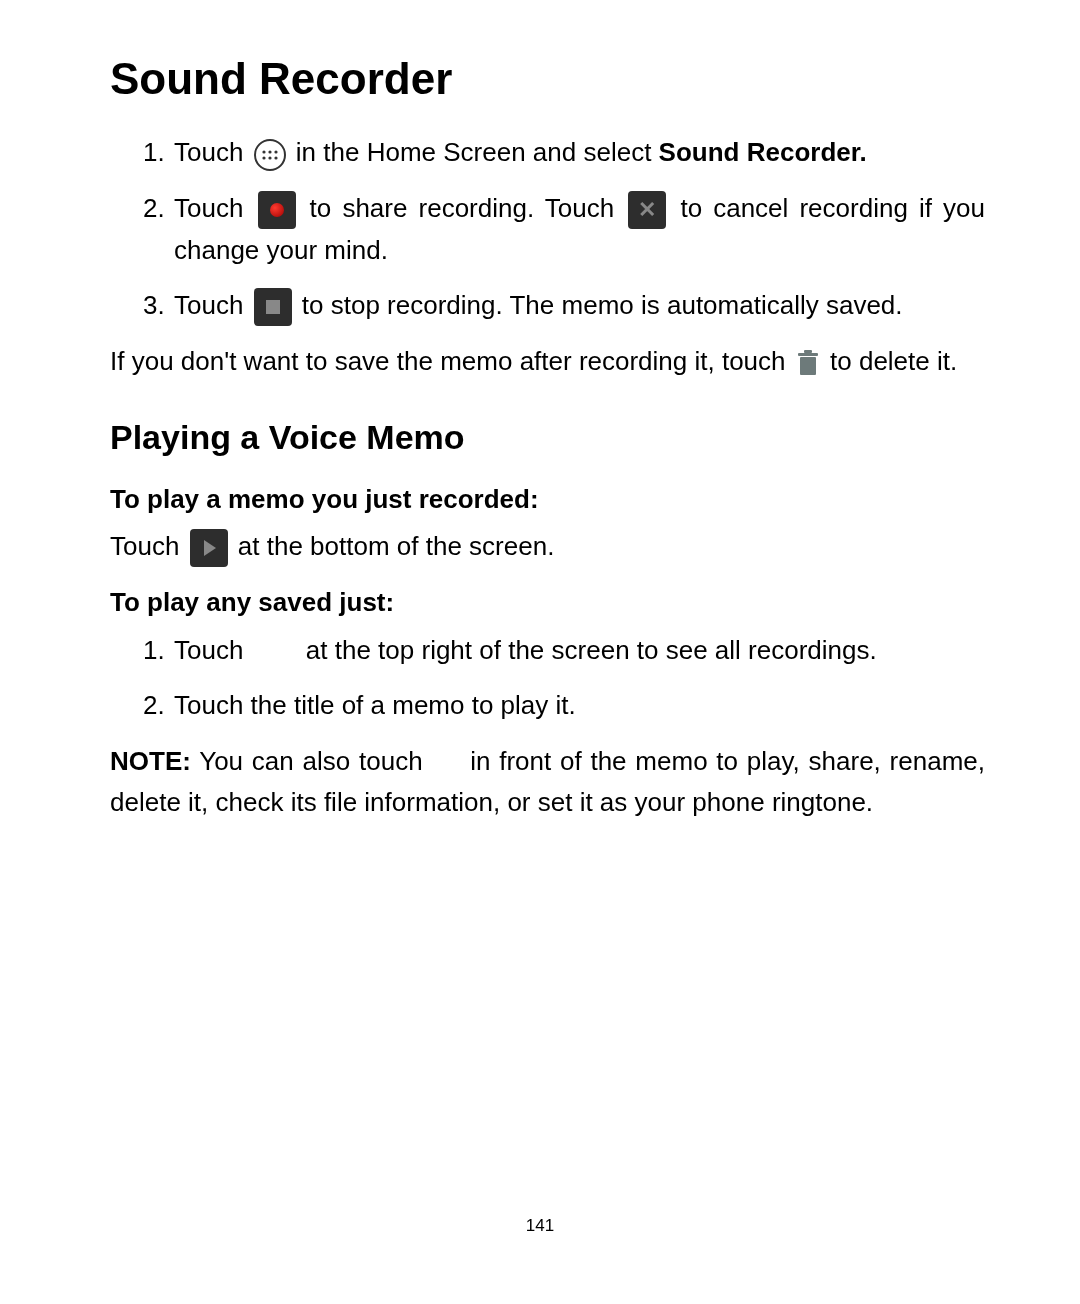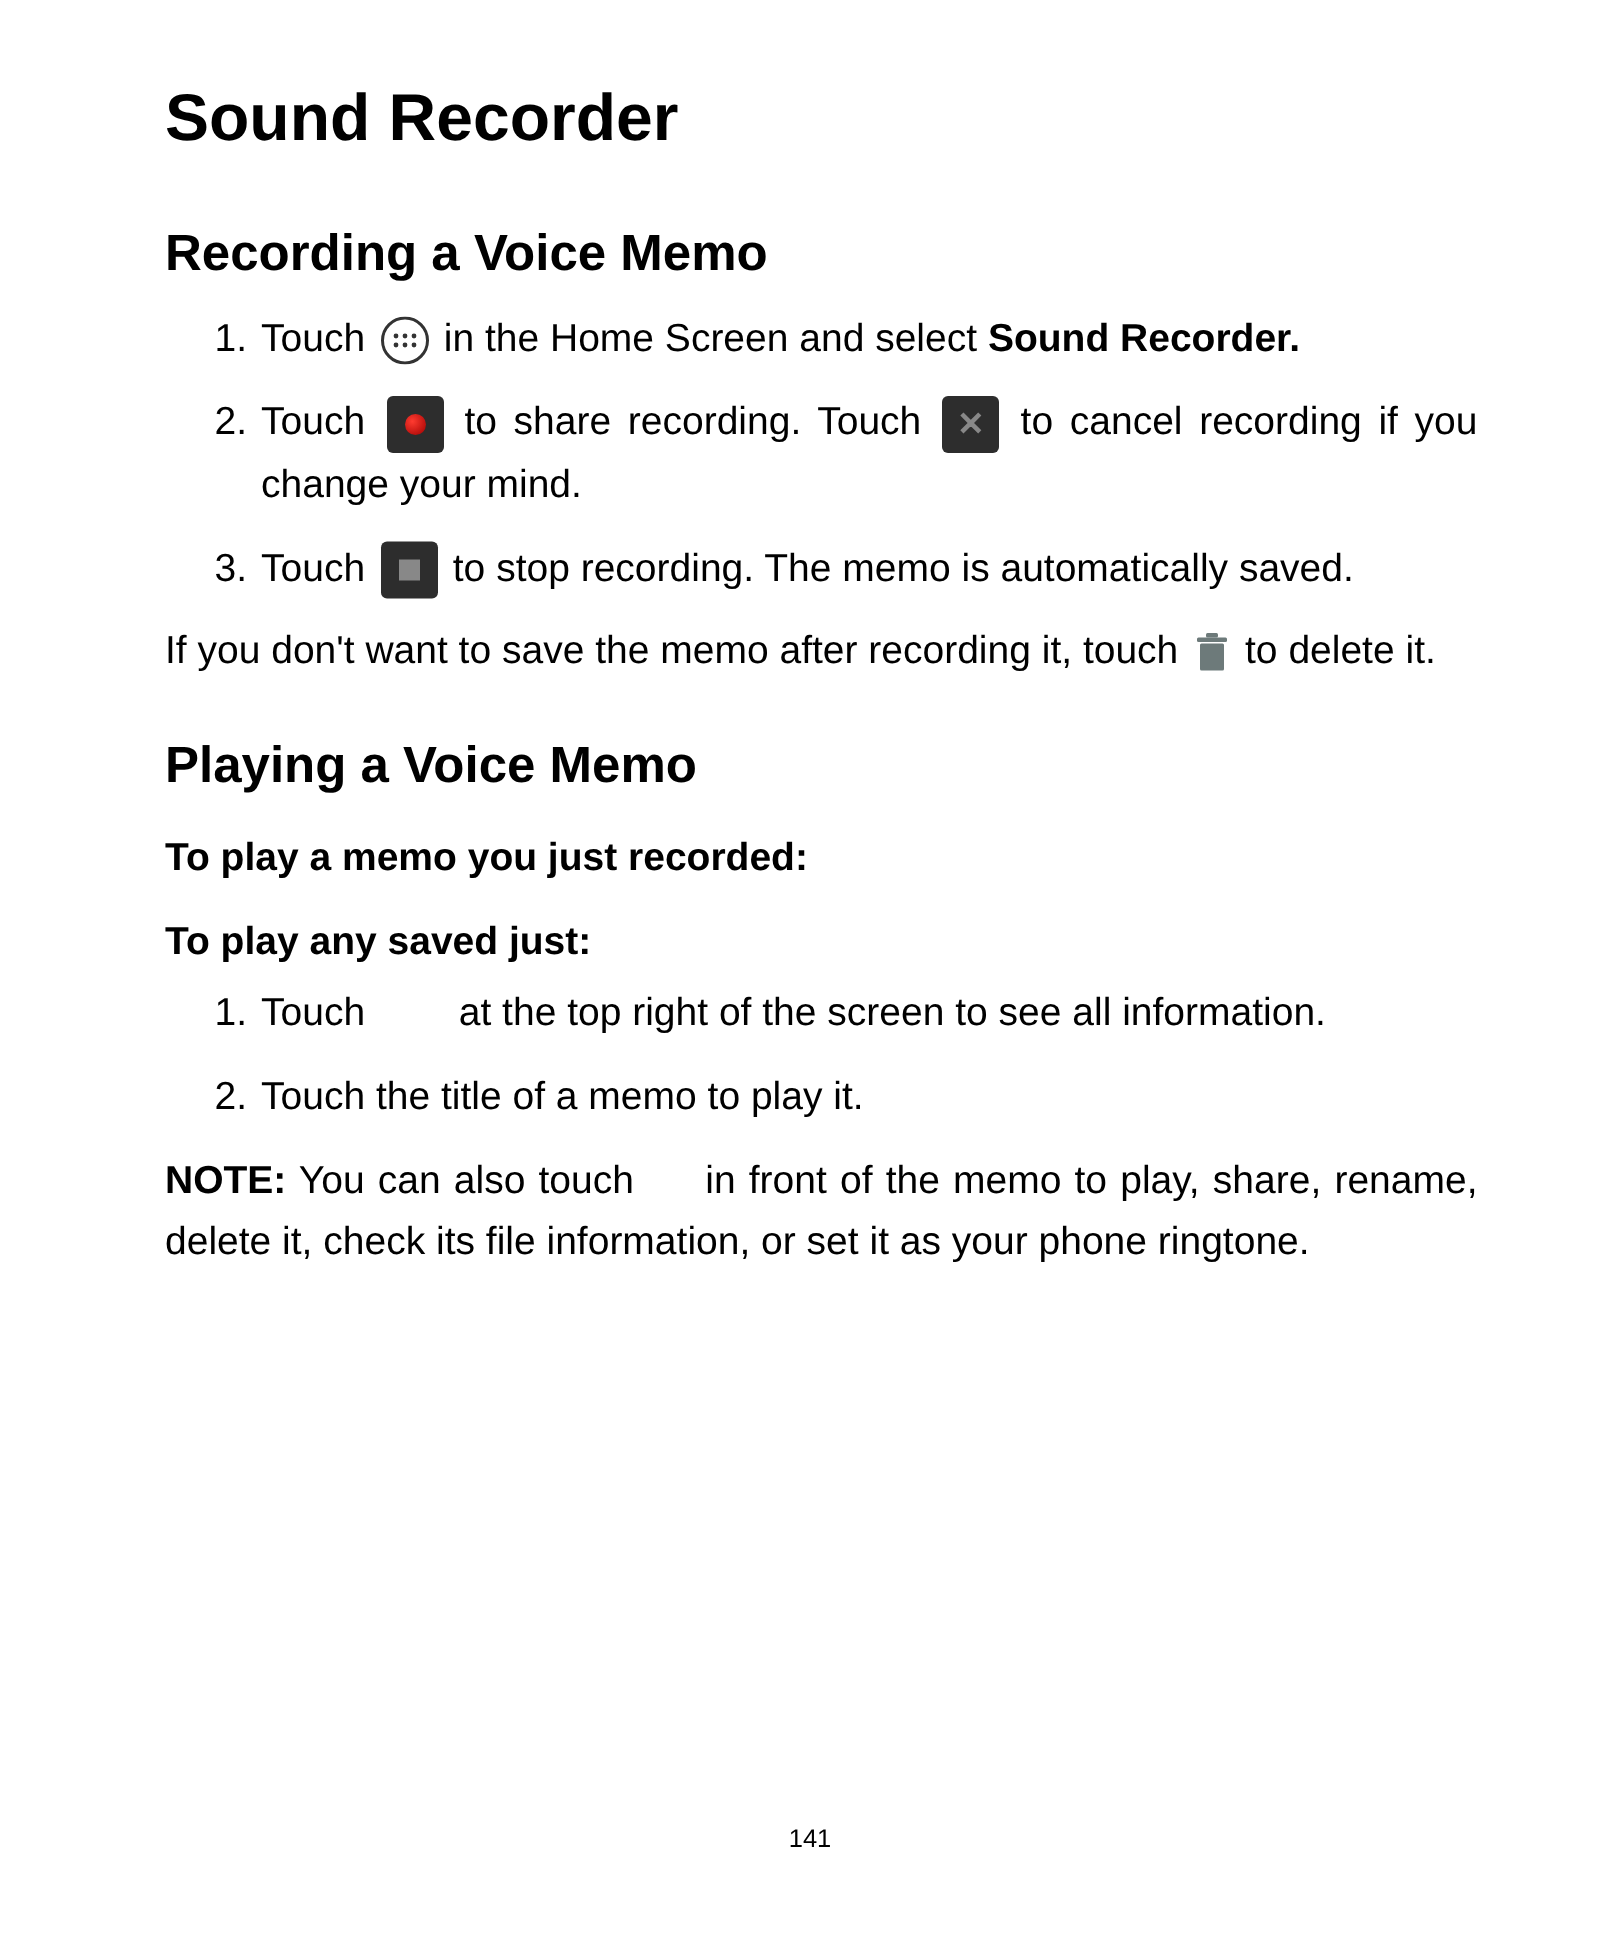--- a/index.html
+++ b/index.html
@@ -89,21 +89,20 @@
   }
 </style>
 </head>
 <body>
 
 <div class="page">
 
   <h1>Sound Recorder</h1>
 
 
-  <h2>Recording a Voice Memo</h2>
 
   <ol>
     <li>
       <span>Touch </span>
       <span class="icon apps-icon">
         <svg width="32" height="32" viewBox="0 0 32 32">
           <circle cx="16" cy="16" r="15" fill="none" stroke="#333" stroke-width="2"></circle>
           <circle cx="10" cy="13" r="1.6" fill="#333"></circle>
             <circle cx="16" cy="13" r="1.6" fill="#333"></circle>
             <circle cx="22" cy="13" r="1.6" fill="#333"></circle>
@@ -144,26 +143,33 @@
         <rect x="8" y="2" width="8" height="3" rx="1" fill="#6d7a7a"></rect>
       </svg>
     </span>
     <span> to delete it.</span>
   </p>
 
   <h2>Playing a Voice Memo</h2>
 
   <span class="sub-heading">To play a memo you just recorded:</span>
 
+  <p style="text-align:left;">
+    <span>Touch </span>
+    <span class="sq-btn">
+        <span class="play-tri"></span>
+      </span>
+    <span> at the bottom of the screen.</span>
+  </p>
 
   <span class="sub-heading">To play any saved just:</span>
 
   <ol>
     <li>
-      <span>Touch </span><span class="gap"></span><span> at the top right of the screen to see all information.</span>
+      <span>Touch </span><span class="gap"></span><span> at the top right of the screen to see all recordings.</span>
     </li>
     <li>Touch the title of a memo to play it.</li>
   </ol>
 
   <p>
     <span class="bold">NOTE:</span><span> You can also touch </span><span class="gap" style="width:30px"></span><span> in front of the memo to play, share, rename, delete it, check its file information, or set it as your phone ringtone.</span>
   </p>
 
   <div class="page-number">141</div>
 </div>

